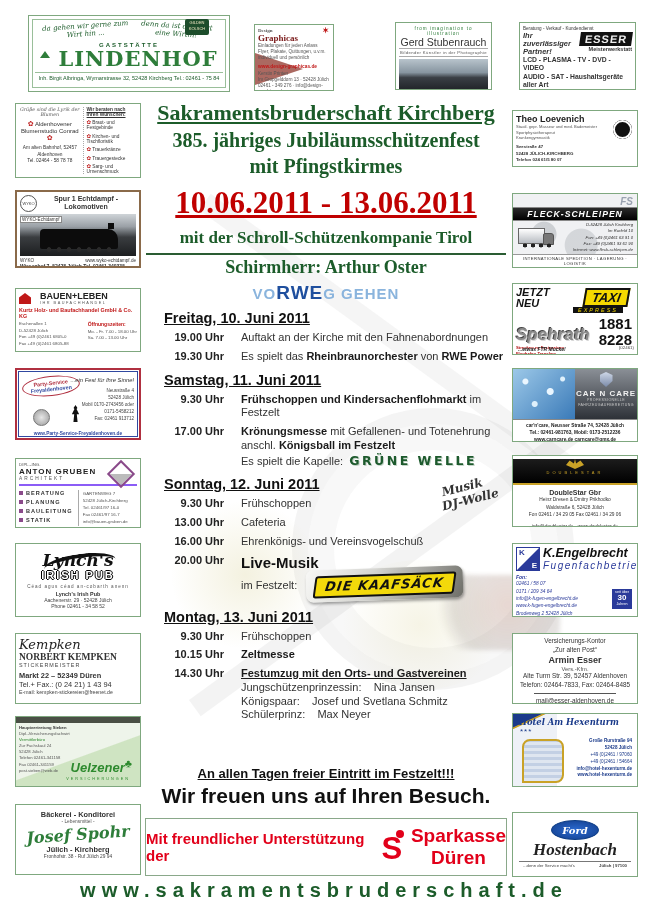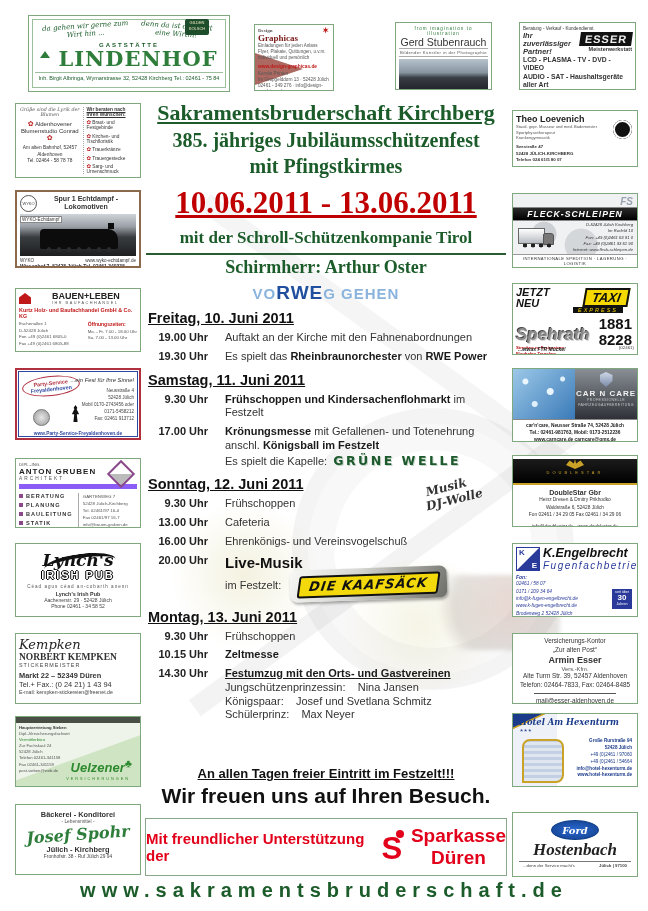--- a/index.html
+++ b/index.html
@@ -22,21 +22,21 @@
   .h-title{top:100px;font-family:"Liberation Serif",serif;font-weight:bold;font-size:22px;color:#1c5c2a;text-decoration:underline;}
   .h-sub1{top:129px;font-family:"Liberation Serif",serif;font-weight:bold;font-size:20px;color:#1c5c2a;}
   .h-sub2{top:155px;font-family:"Liberation Serif",serif;font-weight:bold;font-size:20px;color:#1c5c2a;}
   .h-dates{top:185px;font-family:"Liberation Serif",serif;font-weight:bold;font-size:31px;color:#c00000;text-decoration:underline;}
   .h-comp{top:228px;font-family:"Liberation Serif",serif;font-weight:bold;font-size:17px;color:#1c5c2a;border-bottom:2px solid #2a5c33;padding-bottom:5px;}
   .h-patron{top:257px;font-family:"Liberation Serif",serif;font-weight:bold;font-size:18px;color:#1c5c2a;}
   .h-rwe{top:282px;}
   .rwe-pre,.rwe-post{color:#8ab4dd;font-weight:bold;font-size:15px;letter-spacing:1px;}
   .rwe-mid{color:#1f4f9e;font-weight:900;font-size:19px;letter-spacing:1px;}
   
-  #program-days{position:absolute;left:148px;top:310px;width:358px;}
+  #program-days{position:absolute;left:164px;top:310px;width:358px;}
   .day{margin-bottom:8px;position:relative;}
   .day-title{font-size:14.5px;font-weight:bold;text-decoration:underline;color:#111;margin-bottom:5px;}
   .prow{display:flex;margin-bottom:5px;}
   .ptime{width:60px;min-width:60px;font-weight:bold;font-size:11px;text-align:right;color:#222;}
   .ptext{margin-left:17px;font-size:11px;color:#333;text-align:left;}
   .pline{line-height:1.25;white-space:pre-wrap;}
   .seg.b{font-weight:bold;color:#1a1a1a;}
   .seg.u{text-decoration:underline;}
   .seg.big{font-size:15px;font-weight:bold;color:#111;}
   .seg.gruene{font-family:"DejaVu Sans",sans-serif;font-weight:bold;color:#1d5a2d;letter-spacing:2.5px;font-size:12.5px;text-shadow:1px 1px 0 rgba(29,90,45,.25);}
@@ -111,40 +111,40 @@
   .wyk-logo{position:absolute;left:3px;top:3px;width:15px;height:15px;border:1px solid #555;border-radius:50%;font-size:4px;display:flex;align-items:center;justify-content:center;color:#444;background:#fff;z-index:2;}
   .wyk-photo{height:42px;margin:2px 0;position:relative;background:linear-gradient(#cfd4d8,#9aa0a6 30%,#3a3d40 55%,#1c1e20 100%);}
   .wyk-loco{position:absolute;left:20px;bottom:7px;width:78px;height:20px;background:#0c0c0c;border-radius:4px 10px 2px 2px;}
   .wyk-chim{position:absolute;left:88px;bottom:27px;width:6px;height:6px;background:#0c0c0c;}
   .wyk-wheels{position:absolute;left:24px;bottom:3px;width:70px;height:7px;background:radial-gradient(circle,#2a2a2a 2px,transparent 2.6px) 0 0/10px 7px repeat-x;}
   .wyk-tag{position:absolute;left:3px;top:24px;background:#fff;border:1px solid #888;font-size:4.6px;padding:0 1px;z-index:2;}
   .wyk-foot{display:flex;justify-content:space-between;font-size:4.6px;}
   .wyk-addr{font-size:5px;font-weight:bold;}
   
   #ad-bauenleben{left:15px;top:288px;width:126px;height:64px;}
-  .bl-head{display:flex;align-items:center;gap:21px;}
+  .bl-head{display:flex;align-items:center;gap:9px;}
   .bl-house{width:12px;height:11px;background:#c01818;clip-path:polygon(50% 0,100% 42%,100% 100%,0 100%,0 42%);}
   .bl-brand{font-weight:900;font-size:9px;color:#222;line-height:1;}
   .bl-sub{font-size:3.8px;letter-spacing:1.5px;color:#555;}
   .bl-company{color:#c01818;font-weight:bold;font-size:5.4px;margin:2px 0;}
   .bl-cols{display:flex;justify-content:space-between;}
   .bl-sm{font-size:4.4px;color:#555;line-height:1.5;}
   .bl-hours{color:#c01818;font-weight:bold;font-size:5px;}
   
   #ad-party{left:15px;top:368px;width:126px;height:72px;border:2px solid #b03040;box-shadow:inset 0 0 0 1px #fff,inset 0 0 0 2px #3048a0;position:absolute;}
   .pty-oval{position:absolute;left:5px;top:6px;border:1px solid #b03040;border-radius:50%;width:52px;padding:3px 2px;text-align:center;font-size:5.4px;font-weight:bold;color:#b03040;transform:rotate(-6deg);}
   .pty-oval .n2{color:#3048a0;display:block;}
   .pty-tag{position:absolute;right:5px;top:7px;font-size:5.8px;font-style:italic;color:#333;}
   .pty-lines{position:absolute;right:5px;top:18px;font-size:4.6px;text-align:right;line-height:1.5;color:#444;}
   .pty-chef{position:absolute;left:52px;bottom:16px;width:13px;height:17px;background:#111;clip-path:polygon(50% 0,65% 18%,58% 24%,78% 55%,60% 55%,66% 100%,34% 100%,40% 55%,22% 55%,42% 24%,35% 18%);}
   .pty-medal{position:absolute;left:16px;bottom:12px;width:15px;height:15px;border-radius:50%;background:radial-gradient(#e6e6e6,#999);border:1px solid #777;}
   .pty-web{position:absolute;left:0;right:0;bottom:2px;text-align:center;font-size:4.8px;color:#3048a0;font-weight:bold;}
   
   #ad-gruben{left:15px;top:458px;width:126px;height:70px;}
-  .gru-top{position:relative;padding-right:28px;border-bottom:5px solid #8b5cf6;padding-bottom:3px;}
+  .gru-top{position:relative;padding-right:28px;border-bottom:2px solid #8b5cf6;padding-bottom:3px;}
   .gru-pre{font-size:4.4px;color:#555;}
   .gru-name{font-weight:bold;font-size:8px;letter-spacing:1px;color:#222;}
   .gru-role{font-size:4.8px;letter-spacing:2px;color:#555;}
   .gru-logo{position:absolute;right:6px;top:2px;width:16px;height:16px;transform:rotate(45deg);border:2px solid #8a4a8a;background:linear-gradient(135deg,#fff 50%,#bbb 50%);}
   .gru-cols{display:flex;margin-top:4px;}
   .gru-services{width:52%;}
   .gru-srv{font-size:5.6px;font-weight:bold;letter-spacing:1px;color:#333;margin-bottom:3px;}
   .gru-srv::before{content:"";display:inline-block;width:4px;height:4px;background:#8a4a8a;margin-right:3px;}
   .gru-contact{width:48%;font-size:4.4px;color:#555;border-left:1px solid #aaa;padding-left:4px;line-height:1.6;}
   

